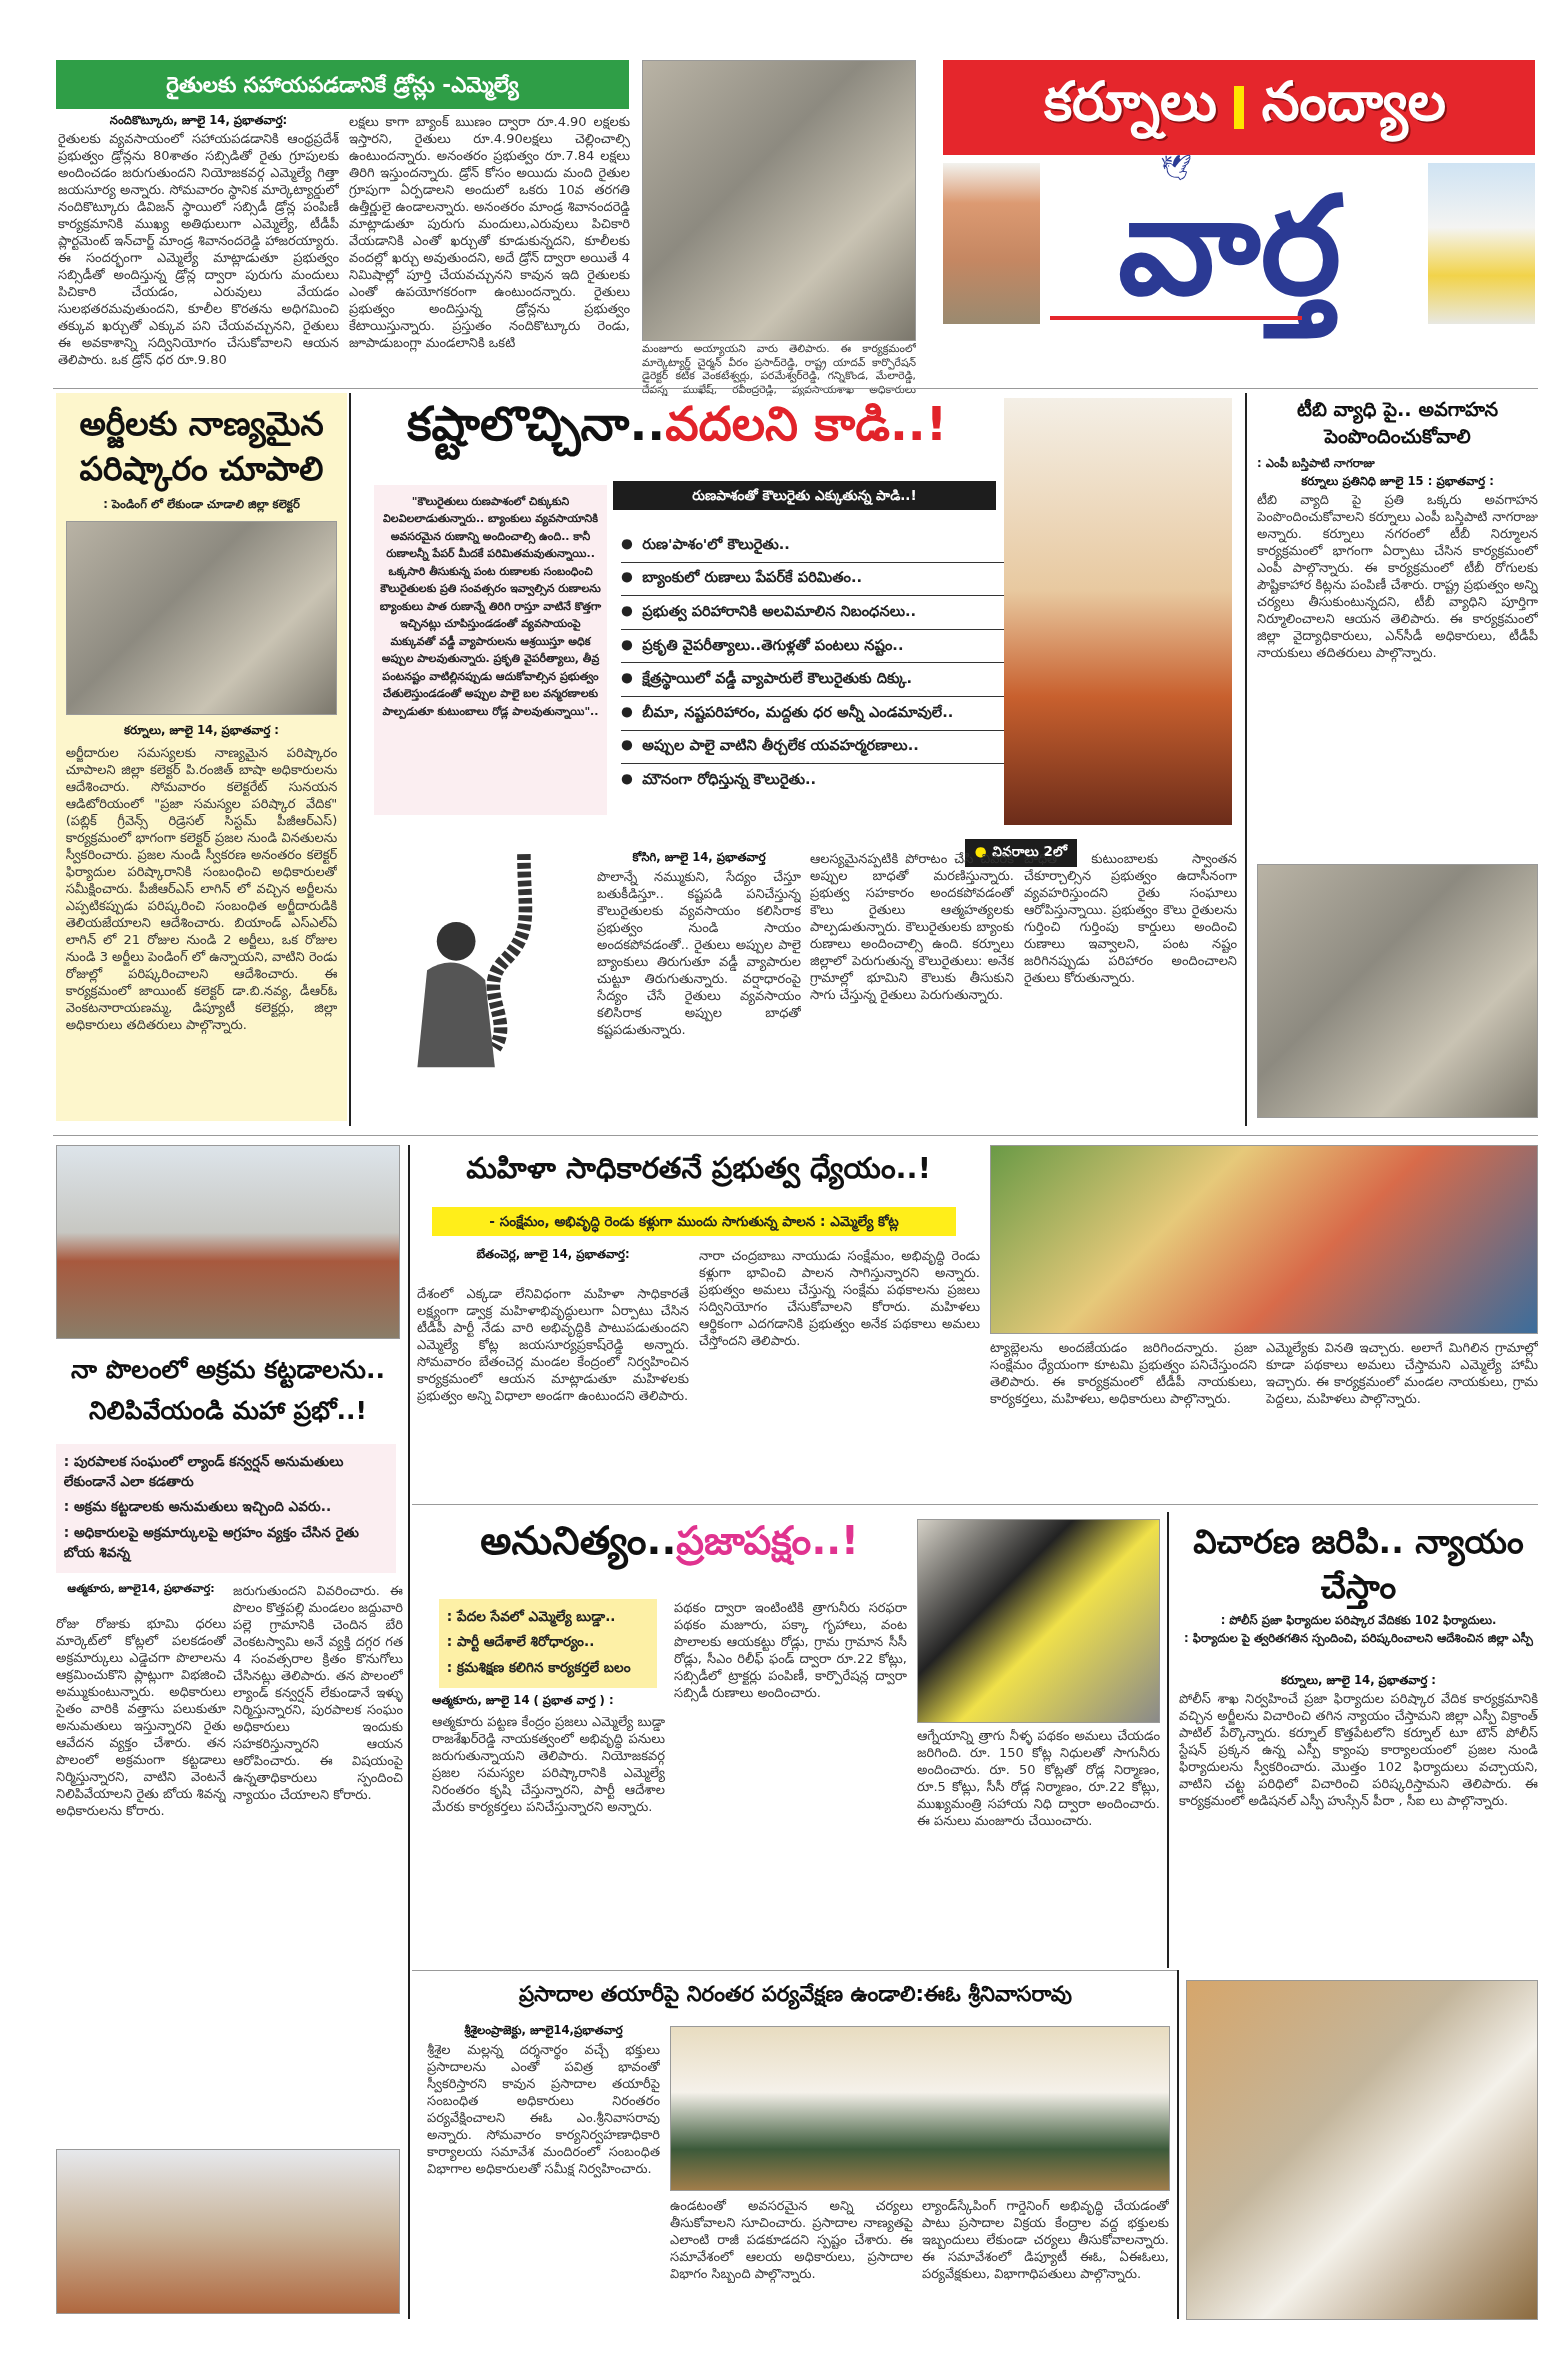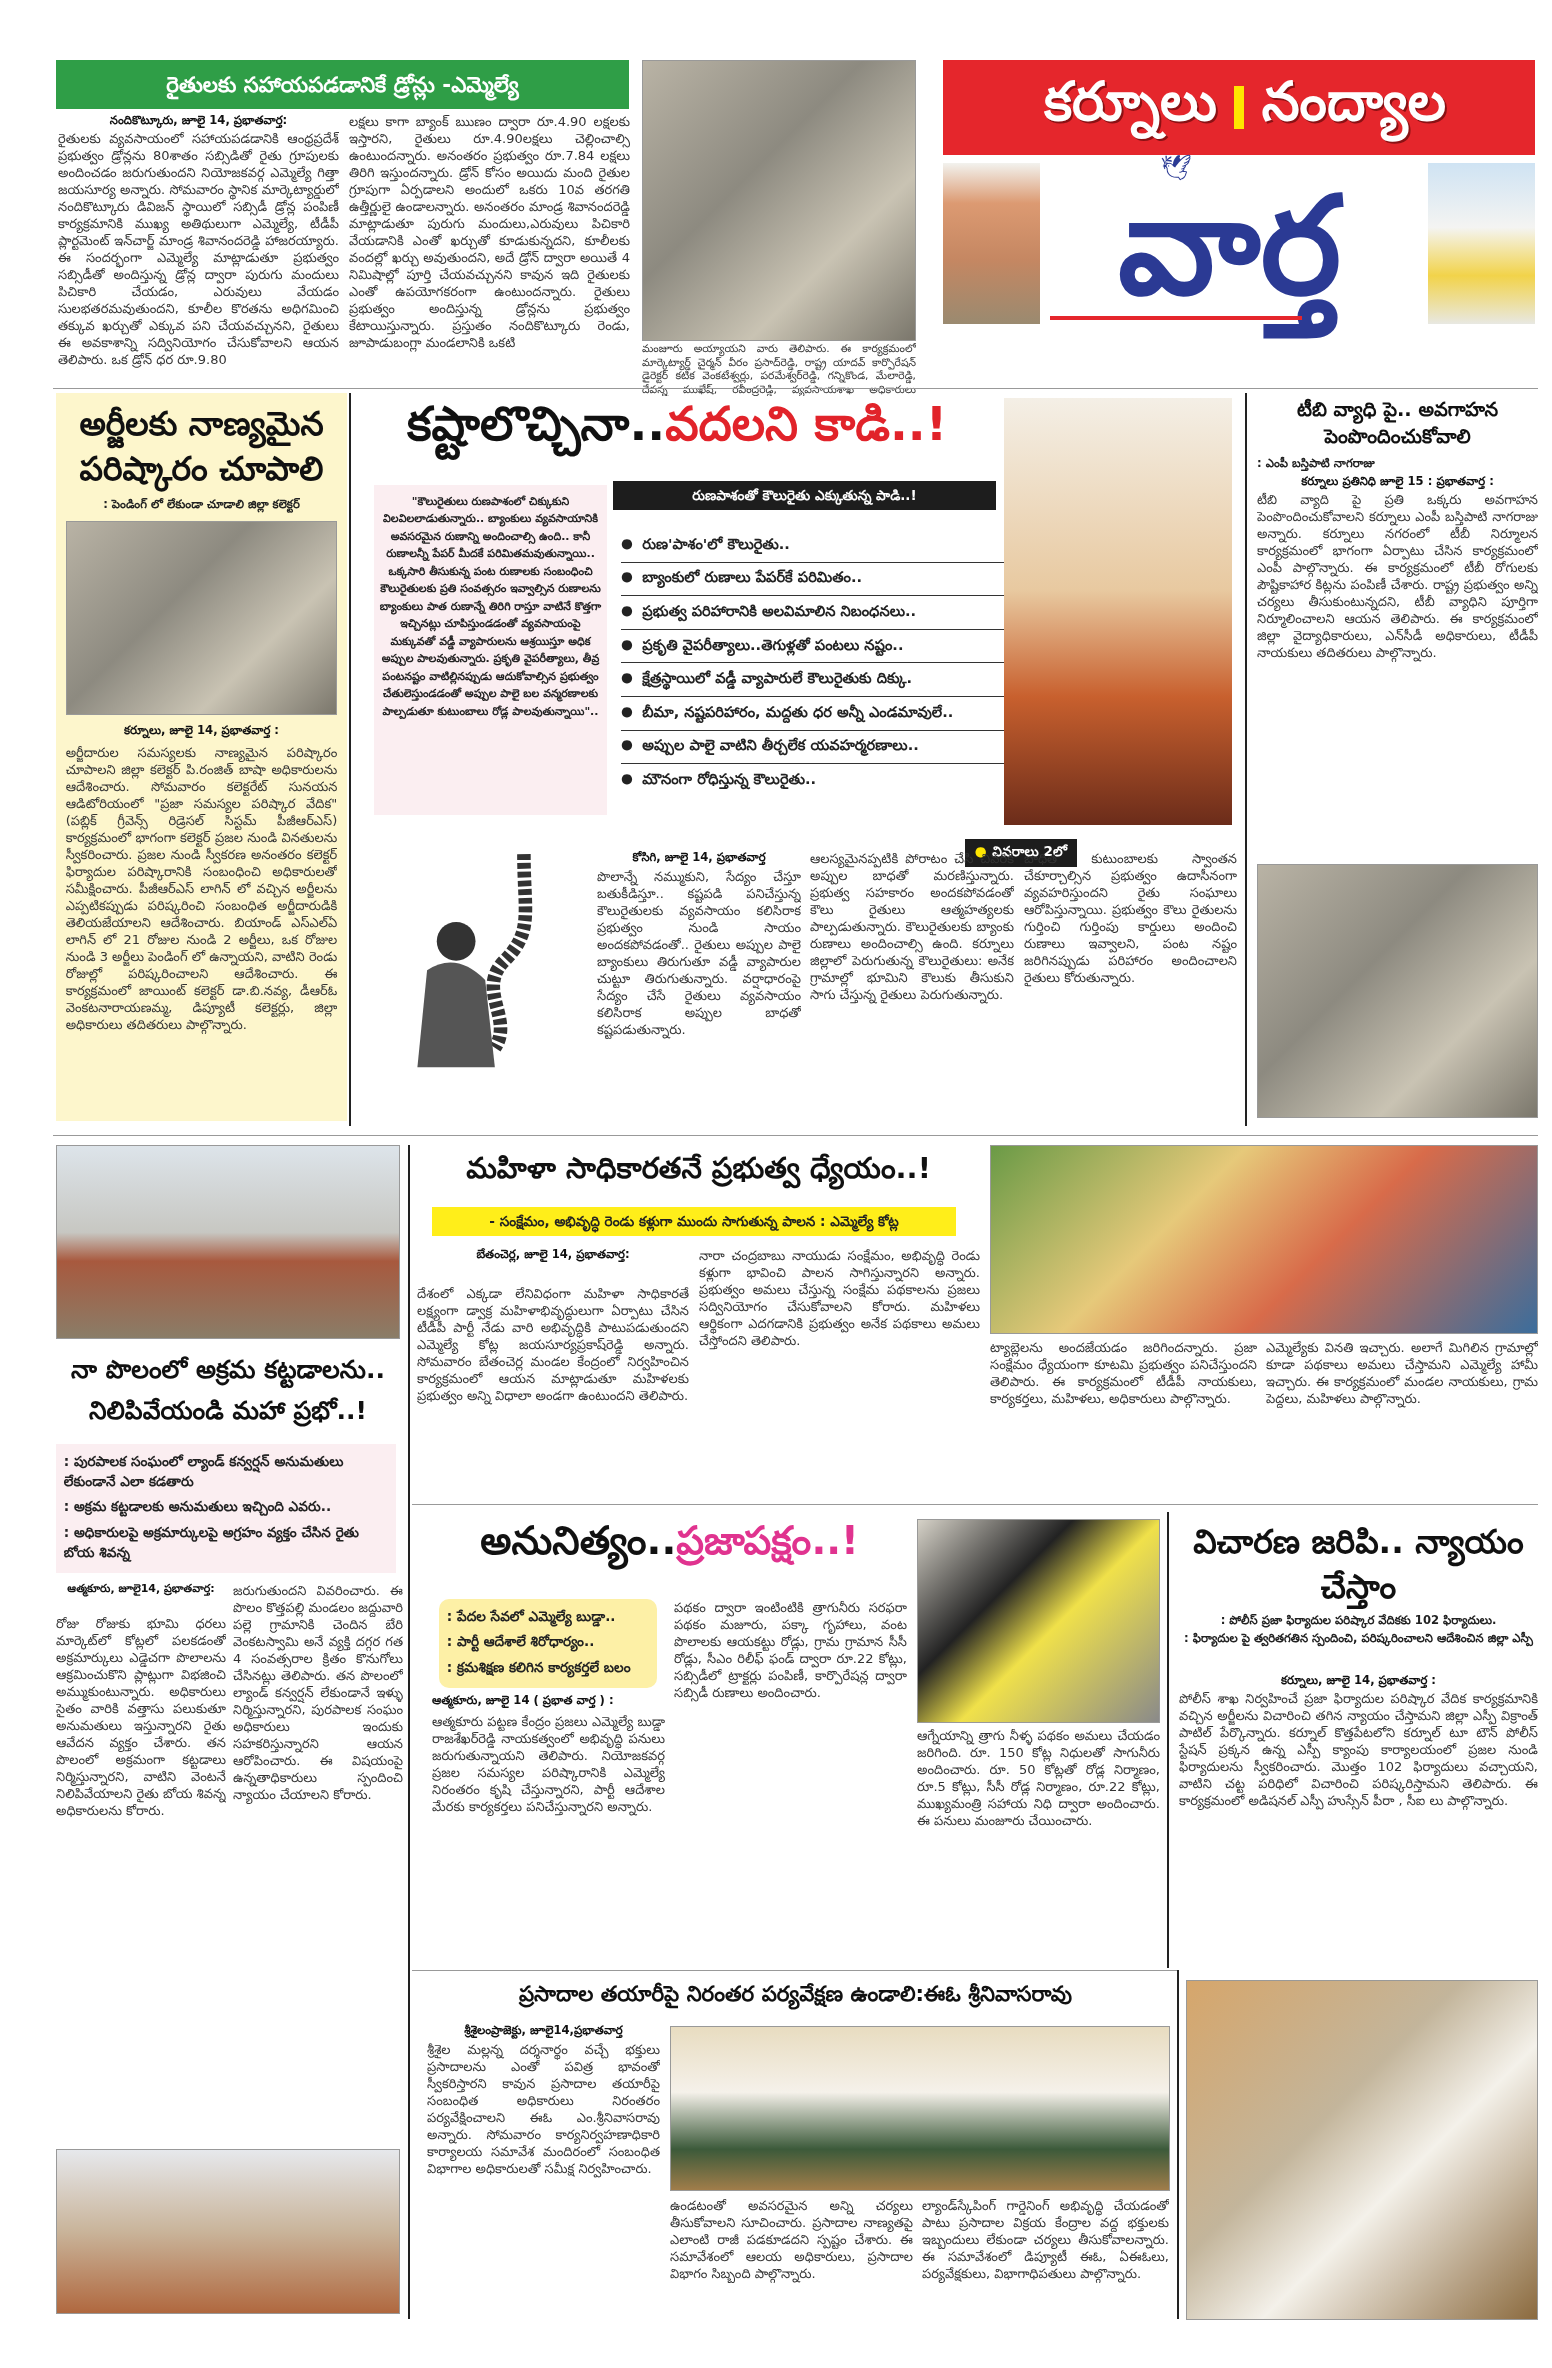--- a/index.html
+++ b/index.html
@@ -122,21 +122,21 @@
 <div class="abs body-text" style="left:699px;top:1247px;width:281px;height:247px;overflow:hidden;">నారా చంద్రబాబు నాయుడు సంక్షేమం, అభివృద్ధి రెండు కళ్లుగా భావించి పాలన సాగిస్తున్నారని అన్నారు. ప్రభుత్వం అమలు చేస్తున్న సంక్షేమ పథకాలను ప్రజలు సద్వినియోగం చేసుకోవాలని కోరారు. మహిళలు ఆర్థికంగా ఎదగడానికి ప్రభుత్వం అనేక పథకాలు అమలు చేస్తోందని తెలిపారు.</div>
 <div class="abs photo" style="left:990px;top:1145px;width:548px;height:189px;background:linear-gradient(135deg,#6a9a46 0%,#e6c97a 35%,#d86b4a 60%,#3b6d9c 100%);"></div>
 <div class="abs body-text" style="left:990px;top:1339px;width:267px;height:155px;overflow:hidden;">ట్యాబ్లెలను అందజేయడం జరిగిందన్నారు. ప్రజా సంక్షేమం ధ్యేయంగా కూటమి ప్రభుత్వం పనిచేస్తుందని తెలిపారు. ఈ కార్యక్రమంలో టీడీపీ నాయకులు, కార్యకర్తలు, మహిళలు, అధికారులు పాల్గొన్నారు.</div>
 <div class="abs body-text" style="left:1266px;top:1339px;width:272px;height:155px;overflow:hidden;">ఎమ్మెల్యేకు వినతి ఇచ్చారు. అలాగే మిగిలిన గ్రామాల్లో కూడా పథకాలు అమలు చేస్తామని ఎమ్మెల్యే హామీ ఇచ్చారు. ఈ కార్యక్రమంలో మండల నాయకులు, గ్రామ పెద్దలు, మహిళలు పాల్గొన్నారు.</div>
 
 <div class="hline" style="left:412px;top:1504px;width:1126px;height:1px;background:#999;"></div>
 
 <div class="abs big-head" style="left:427px;top:1514px;width:485px;font-size:39px;line-height:54px;white-space:nowrap;">
   <span>అనునిత్యం..</span><span style="color:#e0338f;">ప్రజాపక్షం..!</span>
 </div>
-<div class="abs sub-lines" style="left:439px;top:1599px;width:218px;background:#fdf0a6;padding:5.8px 7.8px;border-radius:10px;">
+<div class="abs sub-lines" style="left:439px;top:1599px;width:218px;background:#fdf0a6;padding:5.8px 7.8px;">
   <div>: పేదల సేవలో ఎమ్మెల్యే బుడ్డా..</div>
   <div>: పార్టీ ఆదేశాలే శిరోధార్యం..</div>
   <div>: క్రమశిక్షణ కలిగిన కార్యకర్తలే బలం</div>
 </div>
 <div class="abs dateline" style="left:432px;top:1693px;width:233px;text-align:left;">ఆత్మకూరు, జూలై 14 ( ప్రభాత వార్త ) :</div>
 <div class="abs body-text" style="left:432px;top:1713px;width:233px;height:243px;overflow:hidden;">ఆత్మకూరు పట్టణ కేంద్రం ప్రజలు ఎమ్మెల్యే బుడ్డా రాజశేఖర్‌రెడ్డి నాయకత్వంలో అభివృద్ధి పనులు జరుగుతున్నాయని తెలిపారు. నియోజకవర్గ ప్రజల సమస్యల పరిష్కారానికి ఎమ్మెల్యే నిరంతరం కృషి చేస్తున్నారని, పార్టీ ఆదేశాల మేరకు కార్యకర్తలు పనిచేస్తున్నారని అన్నారు.</div>
 <div class="abs body-text" style="left:674px;top:1599px;width:233px;height:359px;overflow:hidden;">పథకం ద్వారా ఇంటింటికి త్రాగునీరు సరఫరా పథకం మజూరు, పక్కా గృహాలు, వంట పొలాలకు ఆయకట్టు రోడ్లు, గ్రామ గ్రామాన సీసీ రోడ్లు, సీఎం రిలీఫ్ ఫండ్ ద్వారా రూ.22 కోట్లు, సబ్సిడీలో ట్రాక్టర్లు పంపిణీ, కార్పొరేషన్ల ద్వారా సబ్సిడీ రుణాలు అందించారు.</div>
 <div class="abs photo" style="left:917px;top:1519px;width:243px;height:204px;background:linear-gradient(135deg,#d6d2c8 0%,#222 35%,#f0e14a 55%,#8a8a8a 100%);"></div>
 <div class="abs body-text" style="left:917px;top:1727px;width:243px;height:231px;overflow:hidden;">ఆగ్నేయాన్ని త్రాగు నీళ్ళ పథకం అమలు చేయడం జరిగింది. రూ. 150 కోట్ల నిధులతో సాగునీరు అందించారు. రూ. 50 కోట్లతో రోడ్ల నిర్మాణం, రూ.5 కోట్లు, సీసీ రోడ్ల నిర్మాణం, రూ.22 కోట్లు, ముఖ్యమంత్రి సహాయ నిధి ద్వారా అందించారు. ఈ పనులు మంజూరు చేయించారు.</div>
 <div class="vline" style="left:1167px;top:1512px;height:456px;"></div>

